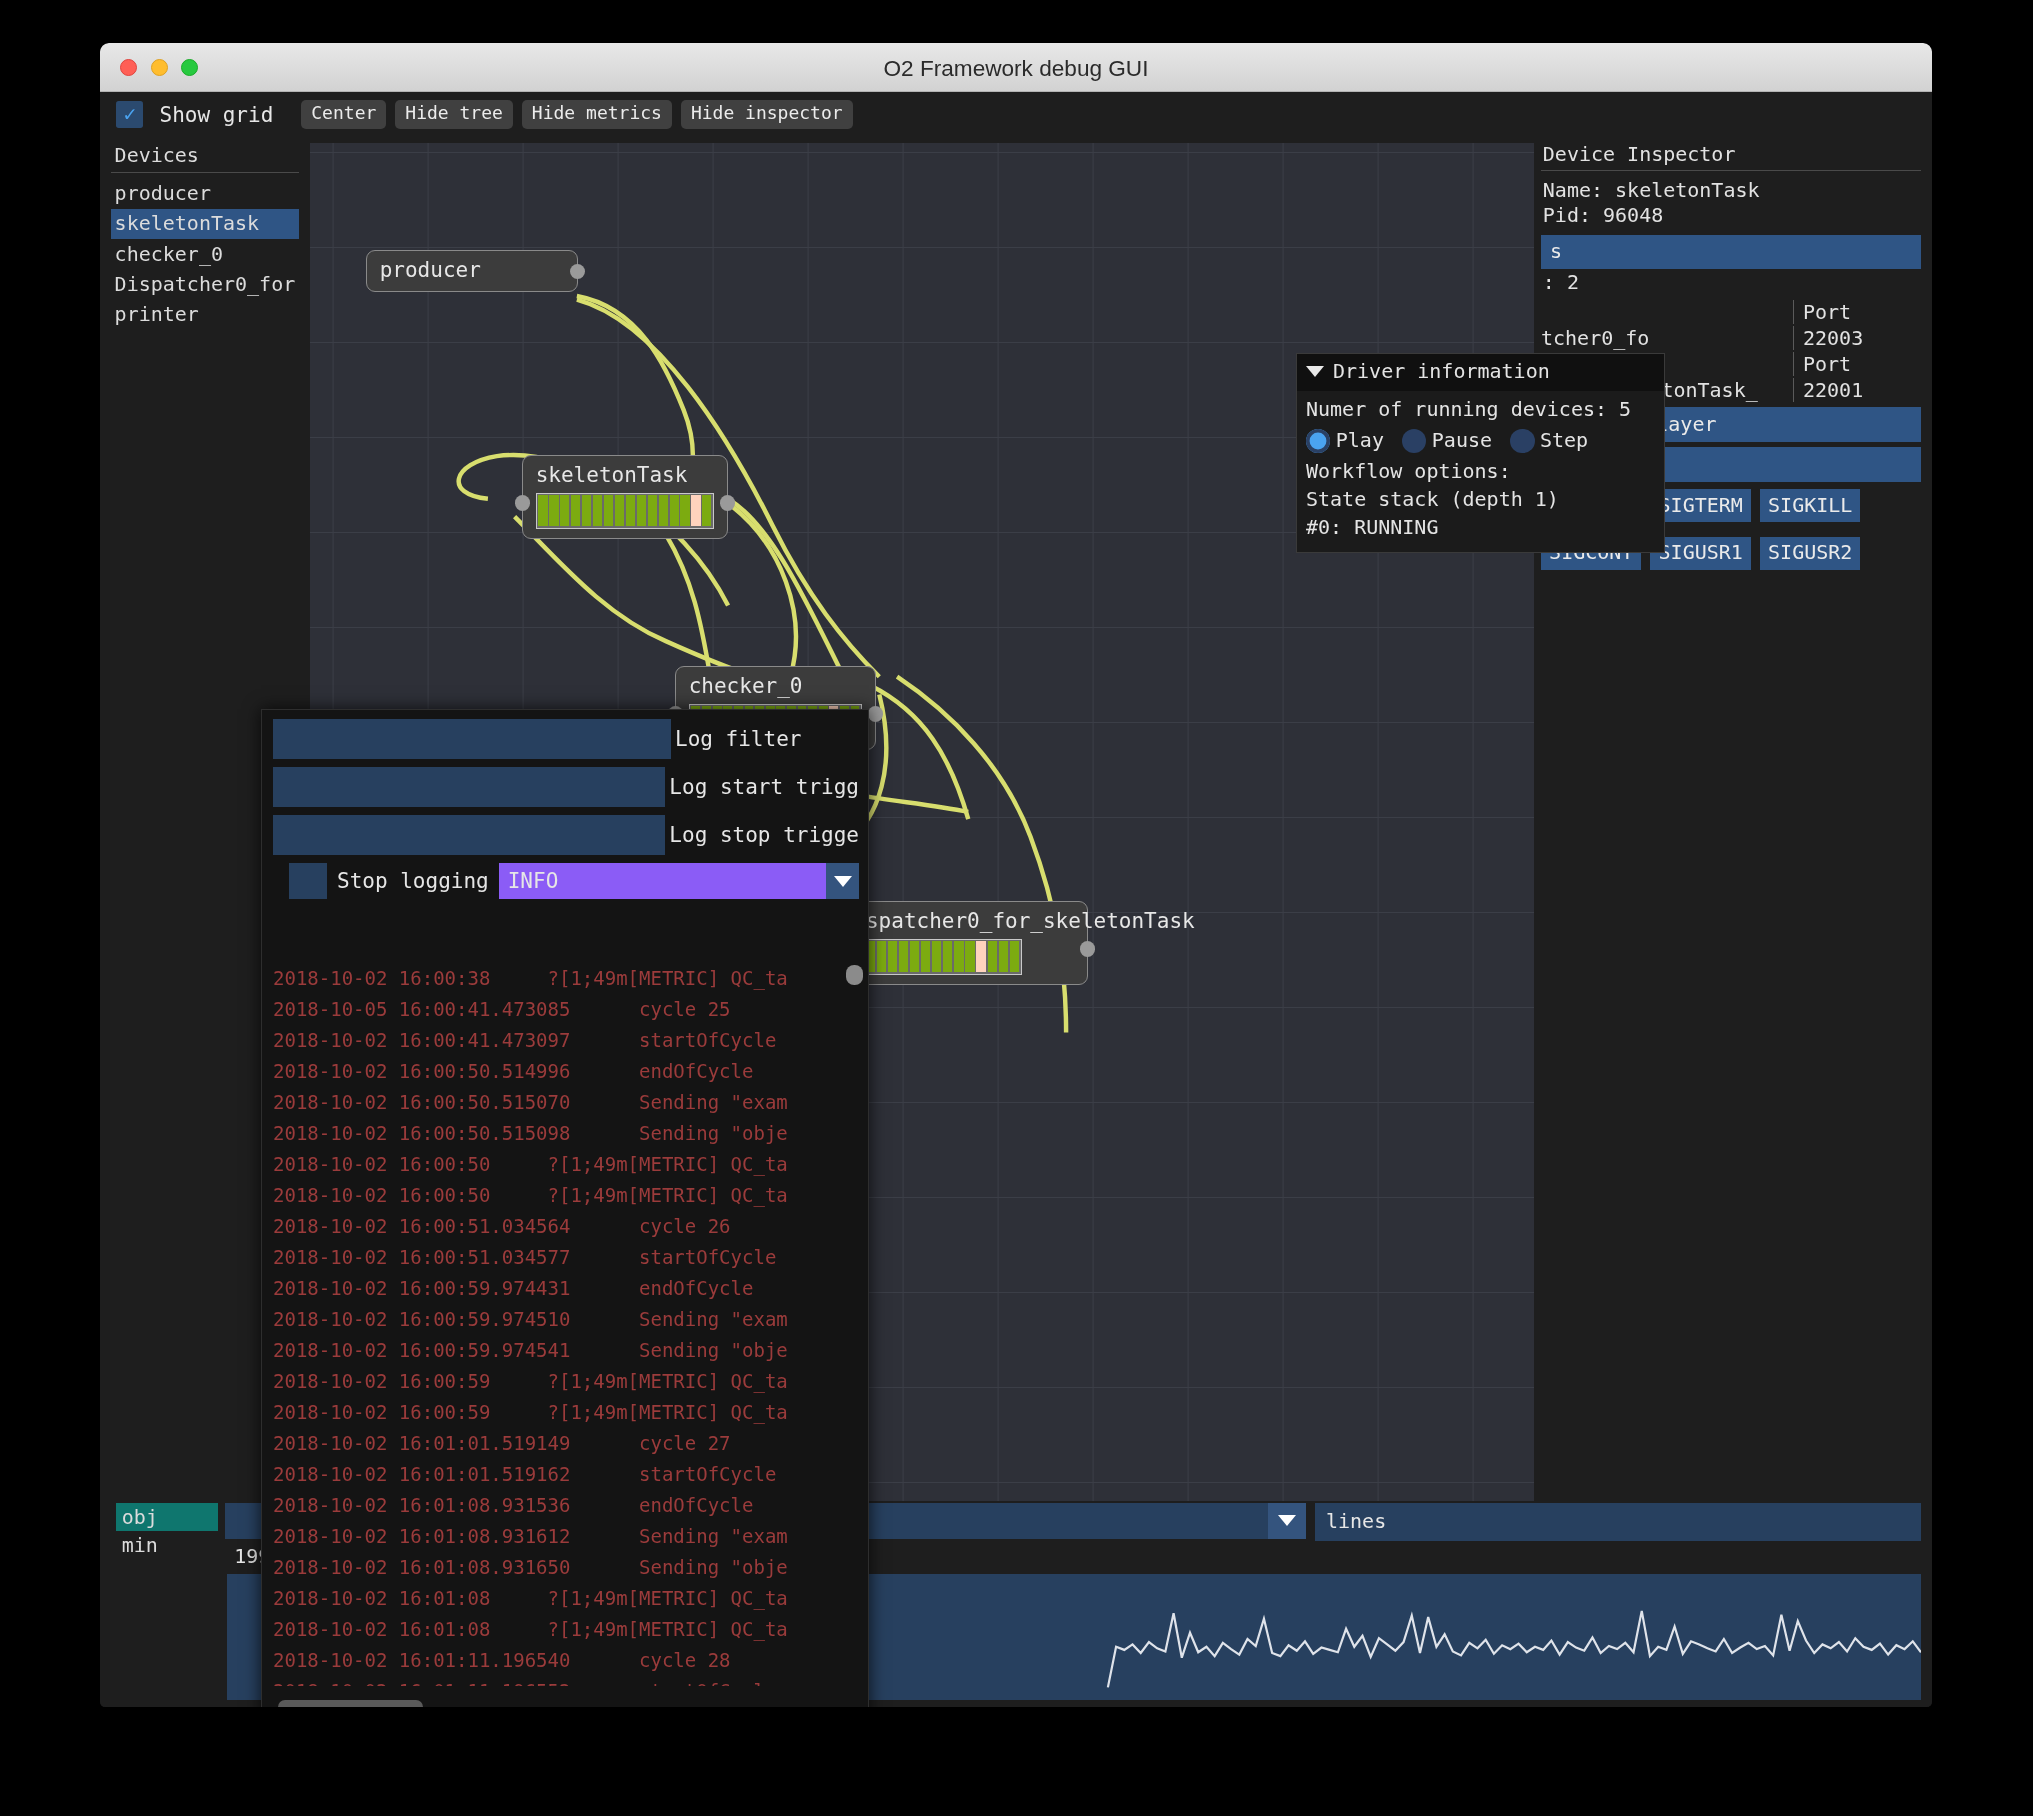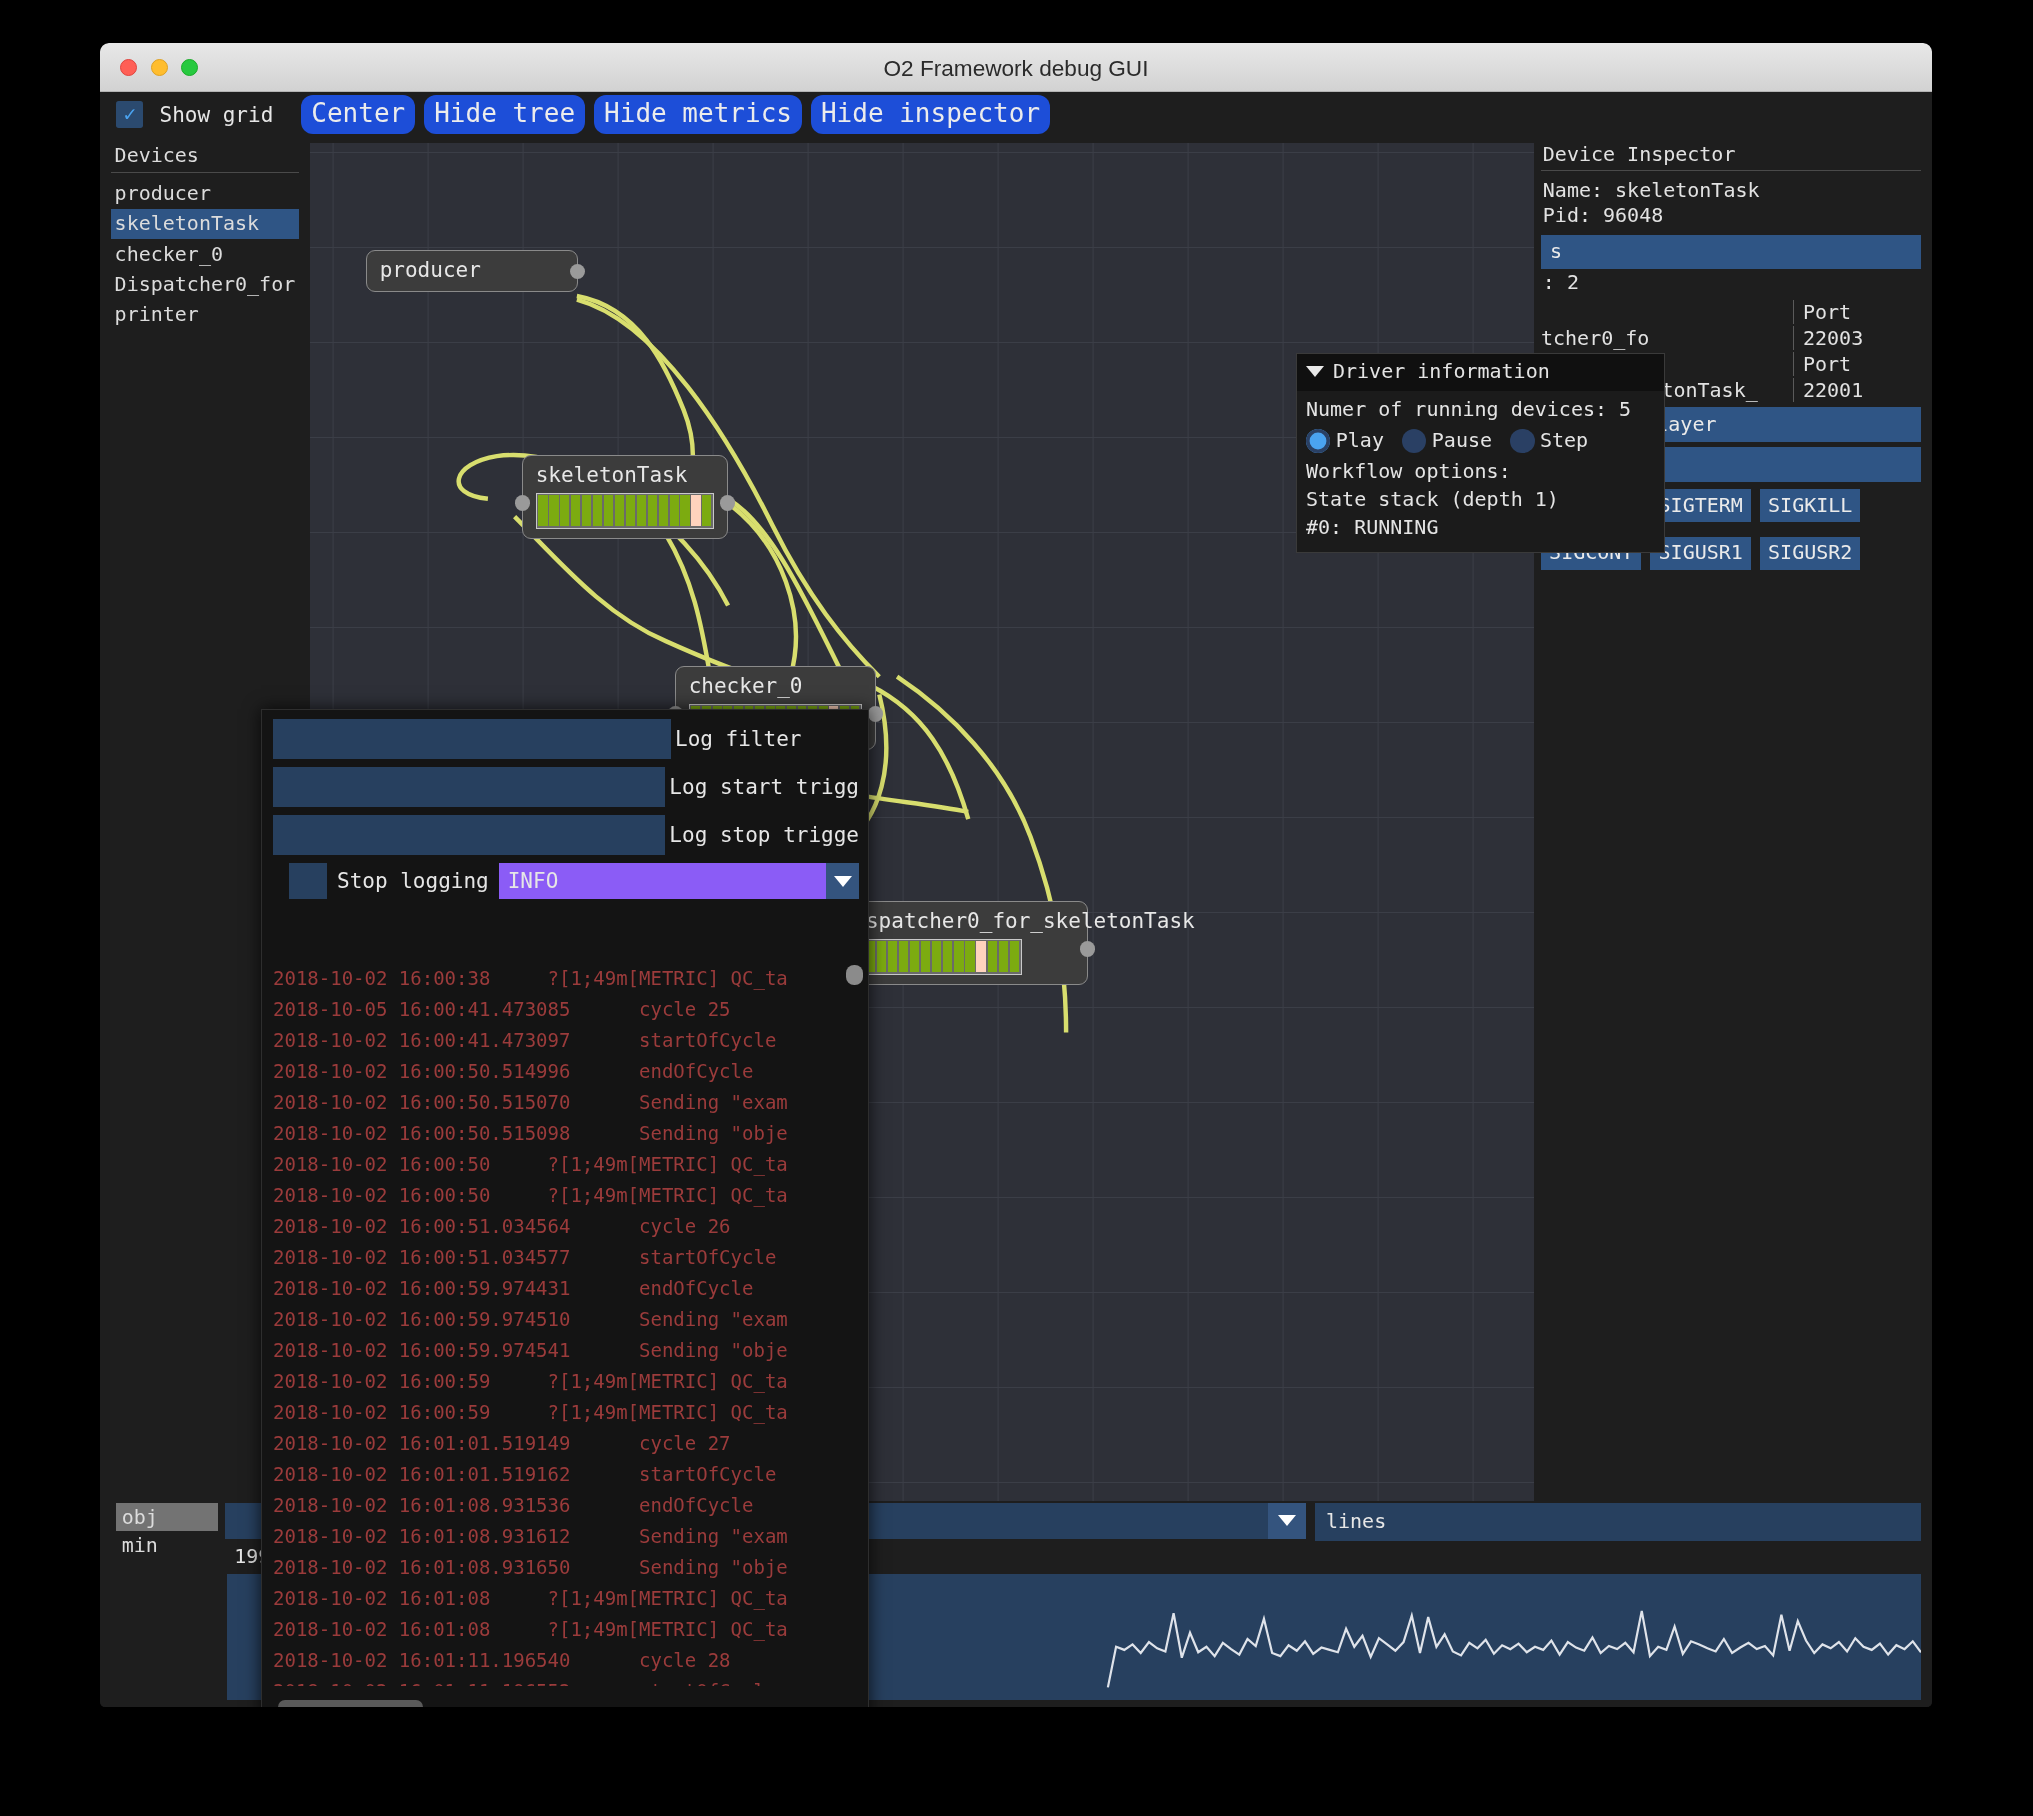--- a/index.html
+++ b/index.html
@@ -48,23 +48,23 @@
     background: #1e1e1e;
     font-size: 21px;
   }
   .chk-box {
     width: 27px; height: 27px; background: #2b4a6f; border-radius: 2.7px;
     display: flex; align-items: center; justify-content: center;
     color: #4aa3f0; font-size: 21px; line-height: 1;
   }
   .chk-label { color: #e6e6e6; margin-left: 7.2px; margin-right: 19px; }
   .tb-btn {
-    background: #1d4ed8; color: #ececec;
-    padding: 3.6px 10px 5.4px; border-radius: 12px;
-    font-size: 26px; line-height: 1.15;
+    background: #404040; color: #ececec;
+    padding: 3.6px 10px 5.4px; border-radius: 5px;
+    font-size: 18px; line-height: 1.15;
   }
 
   
   #devices-panel {
     position: absolute; left: 11px; top: 49px; width: 188px; bottom: 7.2px;
     color: #dcdcdc; font-size: 20px;
   }
   #devices-panel .hdr { padding: 1.8px 1.8px 3.6px 3.6px; }
   #devices-panel .rule { height: 0.9px; background: #4a4a4a; margin: 1.8px 0 5.4px; }
   .dev-item { padding: 2.7px 3.6px 3.6px 3.6px; color: #dcdcdc; white-space: nowrap; overflow: hidden; }
@@ -143,21 +143,21 @@
   .sig-grid { margin-top: 7.2px; display: flex; flex-wrap: wrap; gap: 7.2px 9px; }
   .sig-btn { background: #2f5585; color: #eaeaea; padding: 3.6px 8.1px 5.4px; font-size: 20px; }
 
   
   #metrics {
     position: absolute; left: 11px; right: 11px; bottom: 7.2px; height: 197px;
   }
   #metrics-top { display: flex; align-items: flex-start; height: 65px; }
   #metric-names { width: 107px; color: #dcdcdc; font-size: 20px; padding-left: 5.4px; }
   #metric-names .mi { padding: 1.8px 5.4px 2.7px; }
-  #metric-names .mi.sel { background: #737373; }
+  #metric-names .mi.sel { background: #0f766e; }
   #metric-mid { flex: 1 1 auto; padding-left: 7.2px; }
   .combo {
     height: 36px; background: #27405f; display: flex; align-items: stretch;
   }
   .combo .val { flex: 1 1 auto; color: #e6e6e6; font-size: 20px; padding: 5.4px 9px; }
   .combo .arrow {
     width: 38px; background: #34procent; background: #34547e;
     display: flex; align-items: center; justify-content: center;
   }
   .tri-d-sm { width: 0; height: 0; border-left: 9px solid transparent; border-right: 9px solid transparent; border-top: 11.8px solid #ffffff; }

